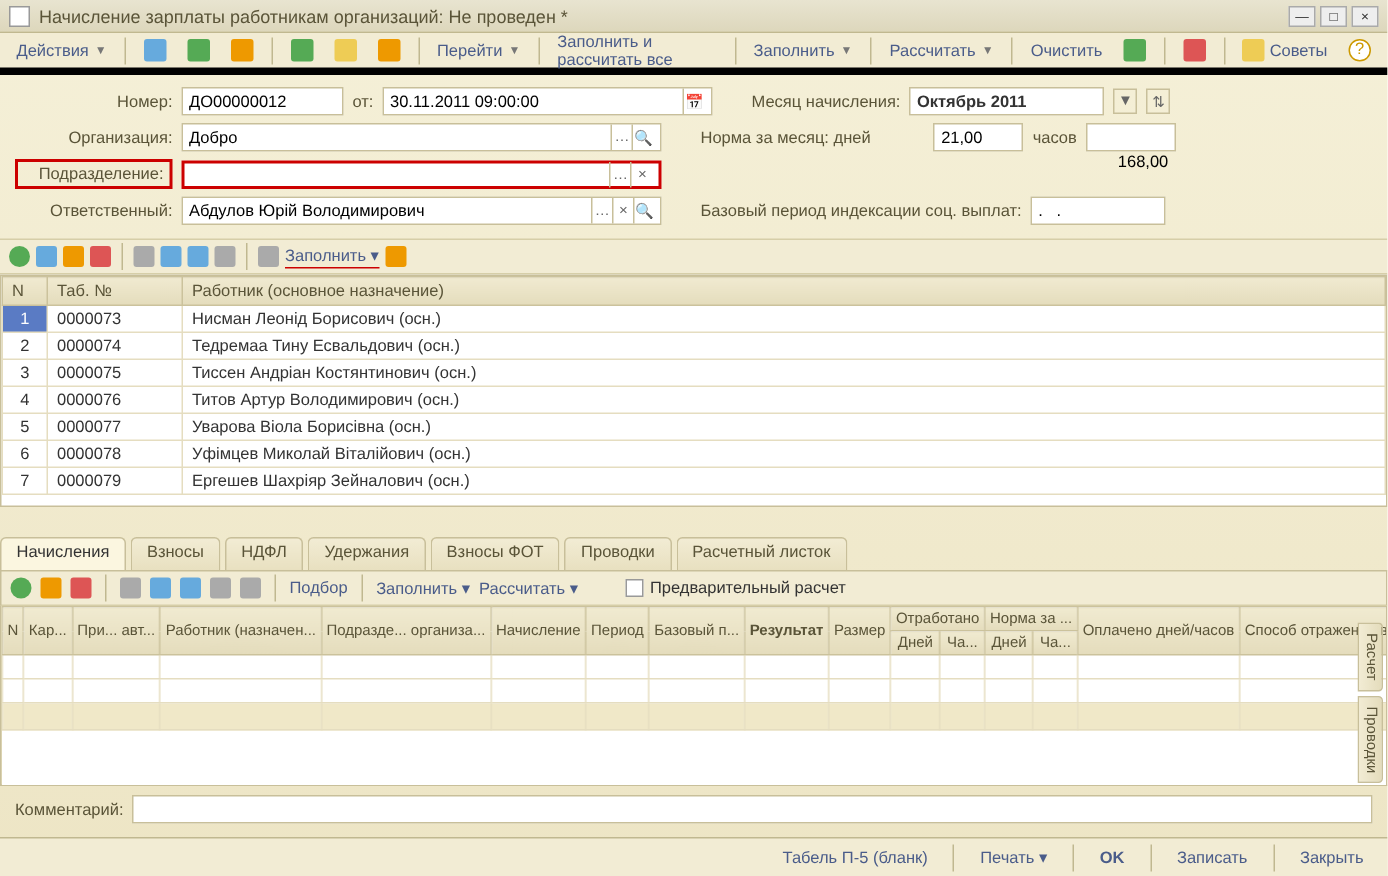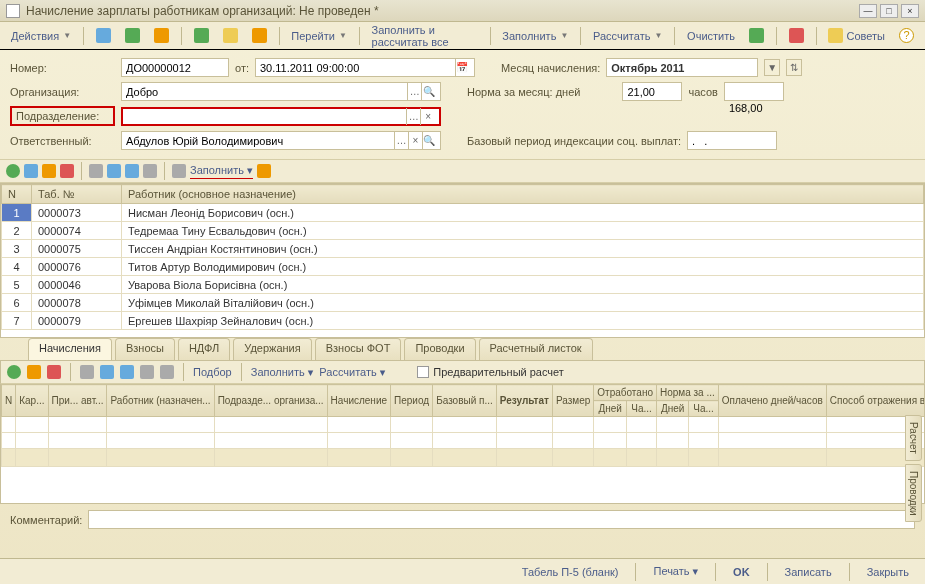--- a/index.html
+++ b/index.html
@@ -20,33 +20,33 @@
   padding: 0 6px;
   border-bottom: 1px solid #c0b890;
 }
 .titlebar .icon { width: 14px; height: 14px; background:#fff; border:1px solid #999; margin-right:6px; }
 .titlebar .title { flex:1; font-size:12px; color:#5a5438; }
 .win-btns { display:flex; gap:3px; }
 .win-btn { width:18px; height:14px; border:1px solid #aaa; background:#eee; display:flex; align-items:center; justify-content:center; font-size:9px; cursor:pointer; }
 .toolbar {
   height: 28px;
   background: #f2ecd4;
-  border-bottom:1px solid #000000;
+  border-bottom:5px solid #000000;
   display:flex;
   align-items:center;
   padding:0 6px;
   gap:4px;
 }
 .tb-btn { display:inline-flex; align-items:center; gap:3px; padding:2px 5px; color:#4a5c8a; cursor:pointer; border-radius:3px; }
 .tb-ico { width:15px; height:15px; display:inline-block; border-radius:2px; }
 .sep { width:1px; height:18px; background:#c0b890; margin:0 3px; }
 .dd-arrow { font-size:8px; color:#777; margin-left:1px; }
 .form-area { padding:8px 10px 4px; }
 .row { display:flex; align-items:center; margin-bottom:5px; gap:6px; }
-.lbl { color:#5a5438; font-size:11px; }
+.lbl { color:#5a5438; font-size:11px;text-align:right; }
 .inp {
   background:#fff; border:1px solid #c8bf9a; height:19px; padding:1px 4px;
   font-size:11px; display:inline-flex; align-items:center;
 }
 .inp input { border:none; outline:none; width:100%; font-size:11px; background:transparent; }
 .inp-btn { width:16px; height:17px; border-left:1px solid #c8bf9a; display:flex; align-items:center; justify-content:center; cursor:pointer; font-size:10px; color:#666; }
 .red-box { border:2px solid #c00 !important; }
 .select { background:#fff; border:1px solid #c8bf9a; height:19px; display:flex; align-items:center; padding:0 4px; font-weight:bold; }
 .mini-toolbar {
   height:24px; background:#f2ecd4; display:flex; align-items:center; padding:0 6px; gap:4px; border-top:1px solid #d6cea8; border-bottom:1px solid #d6cea8;
@@ -54,21 +54,21 @@
 .mini-toolbar .underline { color:#4a5c8a; border-bottom:1px solid #c00; padding-bottom:1px; cursor:pointer; }
 .grid-top {
   background:#fff; border:1px solid #c8bf9a; height:155px; overflow:auto; font-size:11px;
 }
 .grid-top table { border-collapse:collapse; width:100%; }
 .grid-top th { background:linear-gradient(#f0ead0,#e4dcbc); border:1px solid #cbc29c; padding:3px 6px; text-align:left; font-weight:normal; color:#5a5438; }
 .grid-top td { border:1px solid #e5ddc0; padding:2px 6px; height:18px; }
 .grid-top td.num { text-align:left; padding-right:10px; }
 .grid-top tr.sel td.first { background:#5a7bc4; color:#fff; text-align:center; }
 .grid-top td.first { text-align:center; width:30px; }
-.tabs { display:flex; margin-top:0; height:22px;padding-left:28px; }
+.tabs { display:flex; margin-top:20px; height:22px; }
 .tab { background:linear-gradient(#f2ecd4,#e8e0c0); border:1px solid #c8bf9a; border-bottom:none; padding:3px 10px; margin-right:3px; border-radius:4px 4px 0 0; cursor:pointer; color:#5a5438; }
 .tab.active { background:#fbf6e0; color:#333; }
 .sub-toolbar {
   height:24px; background:#f2ecd4; display:flex; align-items:center; padding:0 6px; gap:6px; border:1px solid #c8bf9a; border-bottom:1px solid #d6cea8;
 }
 .sub-toolbar .lnk { color:#4a5c8a; cursor:pointer; }
 .checkbox { display:flex; align-items:flex-end; gap:4px; }
 .checkbox .box { width:12px; height:12px; border:1px solid #999; background:#fff; }
 .grid-bottom {
   background:#fff; border:1px solid #c8bf9a; border-top:none; height:120px; overflow:auto; font-size:10px;
@@ -176,42 +176,42 @@
     <span class="inp" style="width:108px">
           <input value="ДО00000012" style="">
         </span>
     <span class="lbl">от:</span>
     <span class="inp" style="width:220px">
           <input value="30.11.2011 09:00:00" style="">
           <span class="inp-btn">📅</span>
         </span>
     <span style="width:14px"></span>
     <span class="lbl">Месяц начисления:</span>
-    <span class="select" style="width:152px">
+    <span class="select" style="width:130px">
           <span style="flex:1">Октябрь 2011</span>
         </span>
     <span class="inp-btn" style="border:1px solid #c8bf9a">▼</span>
     <span class="inp-btn" style="border:1px solid #c8bf9a">⇅</span>
   </div>
   <div class="row">
     <span class="lbl" style="width:105px">Организация:</span>
     <span class="inp" style="width:320px">
           <input value="Добро" style="">
           <span class="inp-btn">…</span>
           <span class="inp-btn">🔍</span>
         </span>
     <span style="width:14px"></span>
     <span class="lbl">Норма за месяц: дней</span>
     <span style="flex:0 0 30px"></span>
     <span class="inp" style="width:60px;justify-content:flex-end">
           <input style="text-align: left;" value="21,00">
         </span>
     <span class="lbl">часов</span>
     <span class="inp" style="width:60px;justify-content:flex-end">
-          <input style=" margin-top: 32px;" value="168,00">
+          <input style="text-align: right; margin-top: 32px;" value="168,00">
         </span>
   </div>
   <div class="row">
     <span class="lbl red-box" style="width:105px;padding:2px 4px;border:2px solid #c00">Подразделение:</span>
     <span class="inp red-box" style="width:320px">
           <input value="" style="">
           <span class="inp-btn">…</span>
           <span class="inp-btn">×</span>
         </span>
   </div>
@@ -272,21 +272,21 @@
             <td class="num">0000075</td>
             <td>Тиссен Андріан Костянтинович (осн.)</td>
           </tr>
           <tr>
             <td class="first">4</td>
             <td class="num">0000076</td>
             <td>Титов Артур Володимирович (осн.)</td>
           </tr>
           <tr>
             <td class="first">5</td>
-            <td class="num">0000046</td>
+            <td class="num">0000077</td>
             <td>Уварова Віола Борисівна (осн.)</td>
           </tr>
           <tr>
             <td class="first">6</td>
             <td class="num">0000078</td>
             <td>Уфімцев Миколай Віталійович (осн.)</td>
           </tr>
           <tr>
             <td class="first">7</td>
             <td class="num">0000079</td>

